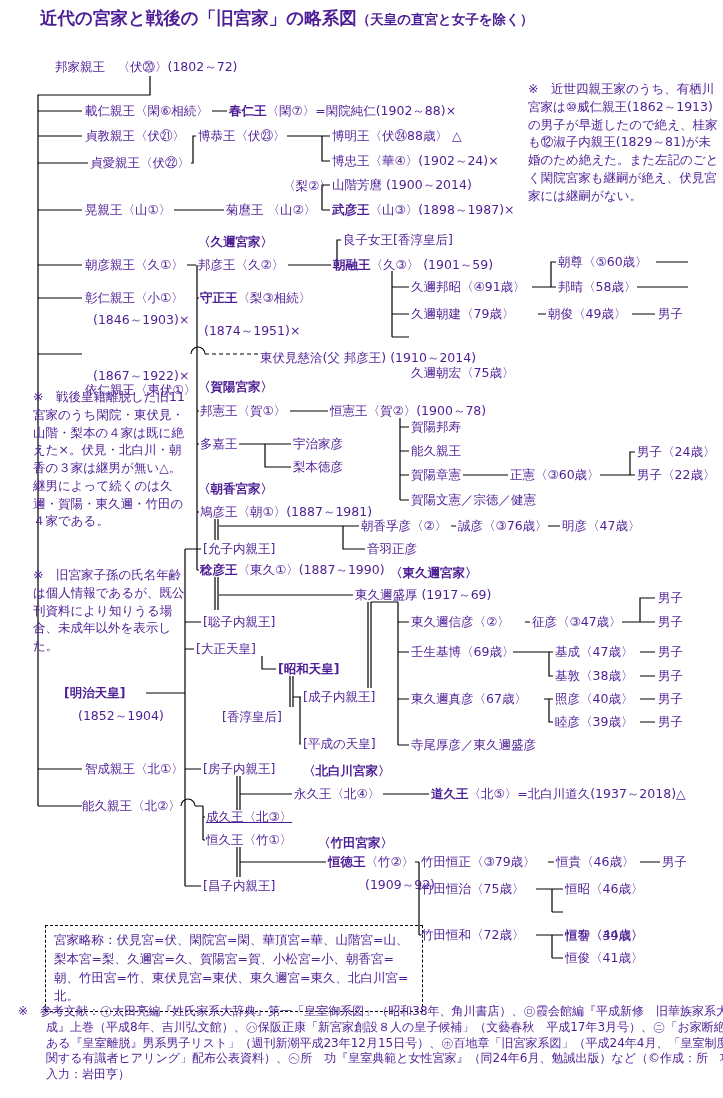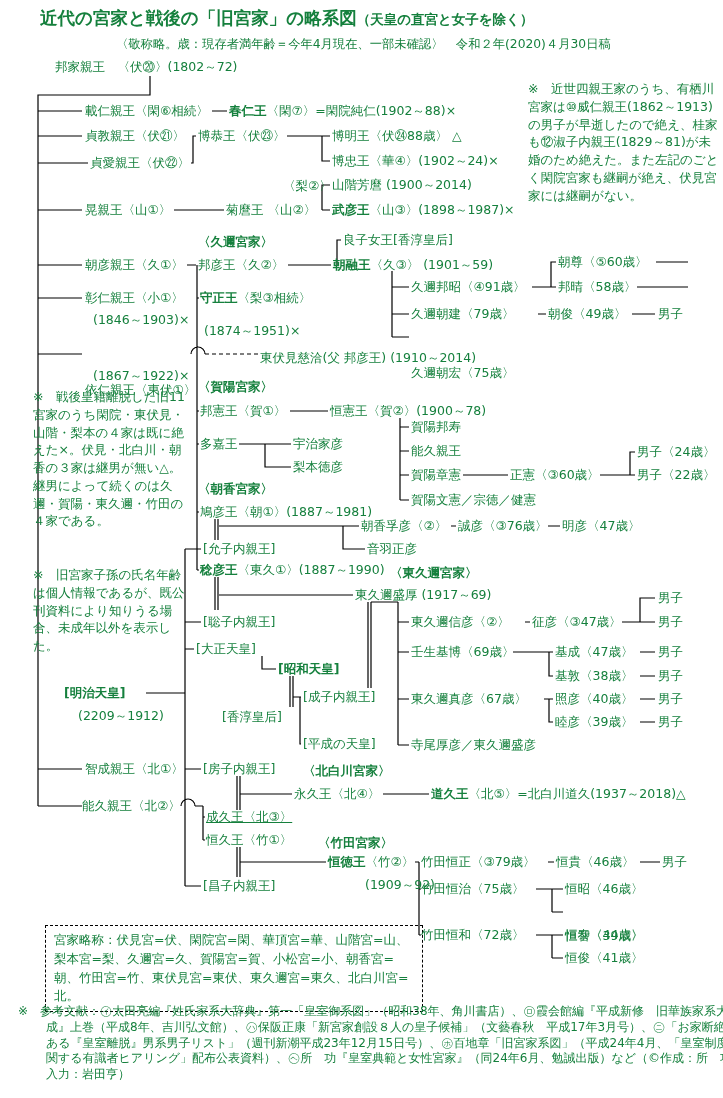--- a/index.html
+++ b/index.html
@@ -1,17 +1,17 @@
 <!DOCTYPE html>
 <html><head>
 <meta charset="utf-8">
 <style>
   html,body{margin:0;padding:0;background:#fff;}
   .stage{position:relative;width:723px;height:1098px;background:#fff;overflow:hidden;
-         font-family:"DejaVu Sans",sans-serif;color:#15803d;}
+         font-family:"DejaVu Sans",sans-serif;color:#4c1d95;}
   .n{position:absolute;font-size:12.5px;line-height:14px;white-space:nowrap;}
   .n b{font-weight:bold;}
   .note{position:absolute;font-size:12.5px;line-height:1.42;white-space:normal;}
   .title{position:absolute;left:40px;top:6px;font-size:17.5px;font-weight:bold;white-space:nowrap;}
   .title .paren{font-size:13.5px;}
   .subtitle{position:absolute;left:116px;top:36px;font-size:12.3px;white-space:nowrap;}
   .abbrev{position:absolute;left:45px;top:925px;width:360px;border:1px dashed #000;
           padding:5px 8px;font-size:12.5px;line-height:1.5;}
   .refs{position:absolute;left:18px;top:1004px;width:696px;font-size:12px;line-height:15.8px;
         padding-left:28px;text-indent:-28px;}
@@ -77,21 +77,20 @@
       M215,577 L215,610 M218,577 L218,610
       M368,602 L368,688 M371,602 L371,688
       M290,676 L290,707 M293,676 L293,707
       M237,776 L237,810 M240,776 L240,810
       M237,847 L237,877 M240,847 L240,877
     "></path>
   </svg>
 
   <div class="title"><span>近代の宮家と戦後の「旧宮家」の略系図</span><span class="paren">（天皇の直宮と女子を除く）</span></div>
 
-  <div class="subtitle">〈敬称略。歳：現存者満年齢＝今年4月現在、一部未確認〉　令和２年(2020)４月30日稿</div>
 
   <div class="note" style="left:528px;top:80px;width:192px;">※　近世四親王家のうち、有栖川宮家は⑩威仁親王(1862～1913)の男子が早逝したので絶え、桂家も⑫淑子内親王(1829～81)が未婚のため絶えた。また左記のごとく閑院宮家も継嗣が絶え、伏見宮家には継嗣がない。</div>
   <div class="note" style="left:33px;top:388px;width:156px;">※　戦後皇籍離脱した旧11宮家のうち閑院・東伏見・山階・梨本の４家は既に絶えた×。伏見・北白川・朝香の３家は継男が無い△。継男によって続くのは久邇・賀陽・東久邇・竹田の４家である。</div>
   <div class="note" style="left:33px;top:566px;width:156px;">※　旧宮家子孫の氏名年齢は個人情報であるが、既公刊資料により知りうる場合、未成年以外を表示した。</div>
 
   <div class="abbrev">宮家略称：伏見宮=伏、閑院宮=閑、華頂宮=華、山階宮=山、梨本宮=梨、久邇宮=久、賀陽宮=賀、小松宮=小、朝香宮=朝、竹田宮=竹、東伏見宮=東伏、東久邇宮=東久、北白川宮=北。</div>
 
   <div class="refs">※　参考文献：㋑太田亮編『姓氏家系大辞典』第一「皇室御系図」（昭和38年、角川書店）、㋺霞会館編『平成新修　旧華族家系大成』上巻（平成8年、吉川弘文館）、㋩保阪正康「新宮家創設８人の皇子候補」（文藝春秋　平成17年3月号）、㋥「お家断絶もある『皇室離脱』男系男子リスト」（週刊新潮平成23年12月15日号）、㋭百地章「旧宮家系図」（平成24年4月、「皇室制度に関する有識者ヒアリング」配布公表資料）、㋬所　功『皇室典範と女性宮家』（同24年6月、勉誠出版）など（©作成：所　功/入力：岩田亨）</div>
 
   <div id="nodes">
@@ -160,21 +159,21 @@
       <div class="n" style="left: 555px; top: 645px;"><span>基成〈47歳〉</span></div>
       <div class="n" style="left: 658px; top: 645px;"><span>男子</span></div>
       <div class="n" style="left: 278px; top: 662px;"><b>[昭和天皇]</b></div>
       <div class="n" style="left: 555px; top: 669px;"><span>基敦〈38歳〉</span></div>
       <div class="n" style="left: 658px; top: 669px;"><span>男子</span></div>
       <div class="n" style="left: 303px; top: 690px;"><span>[成子内親王]</span></div>
       <div class="n" style="left: 411px; top: 692px;"><span>東久邇真彦〈67歳〉</span></div>
       <div class="n" style="left: 555px; top: 692px;"><span>照彦〈40歳〉</span></div>
       <div class="n" style="left: 658px; top: 692px;"><span>男子</span></div>
       <div class="n" style="left: 64px; top: 686px;"><b>[明治天皇]</b></div>
-      <div class="n" style="left: 78px; top: 709px;"><span>(2209～1912)</span></div>
+      <div class="n" style="left: 78px; top: 709px;"><span>(1852～1904)</span></div>
       <div class="n" style="left: 222px; top: 710px;"><span>[香淳皇后]</span></div>
       <div class="n" style="left: 555px; top: 715px;"><span>睦彦〈39歳〉</span></div>
       <div class="n" style="left: 658px; top: 715px;"><span>男子</span></div>
       <div class="n" style="left: 303px; top: 737px;"><span>[平成の天皇]</span></div>
       <div class="n" style="left: 411px; top: 738px;"><span>寺尾厚彦／東久邇盛彦</span></div>
       <div class="n" style="left: 85px; top: 762px;"><span>智成親王〈北①〉</span></div>
       <div class="n" style="left: 203px; top: 762px;"><span>[房子内親王]</span></div>
       <div class="n" style="left: 303px; top: 764px;"><b>〈北白川宮家〉</b></div>
       <div class="n" style="left: 294px; top: 787px;"><span>永久王〈北④〉</span></div>
       <div class="n" style="left: 431px; top: 787px;"><b>道久王</b><span>〈北⑤〉=北白川道久(1937～2018)△</span></div>

